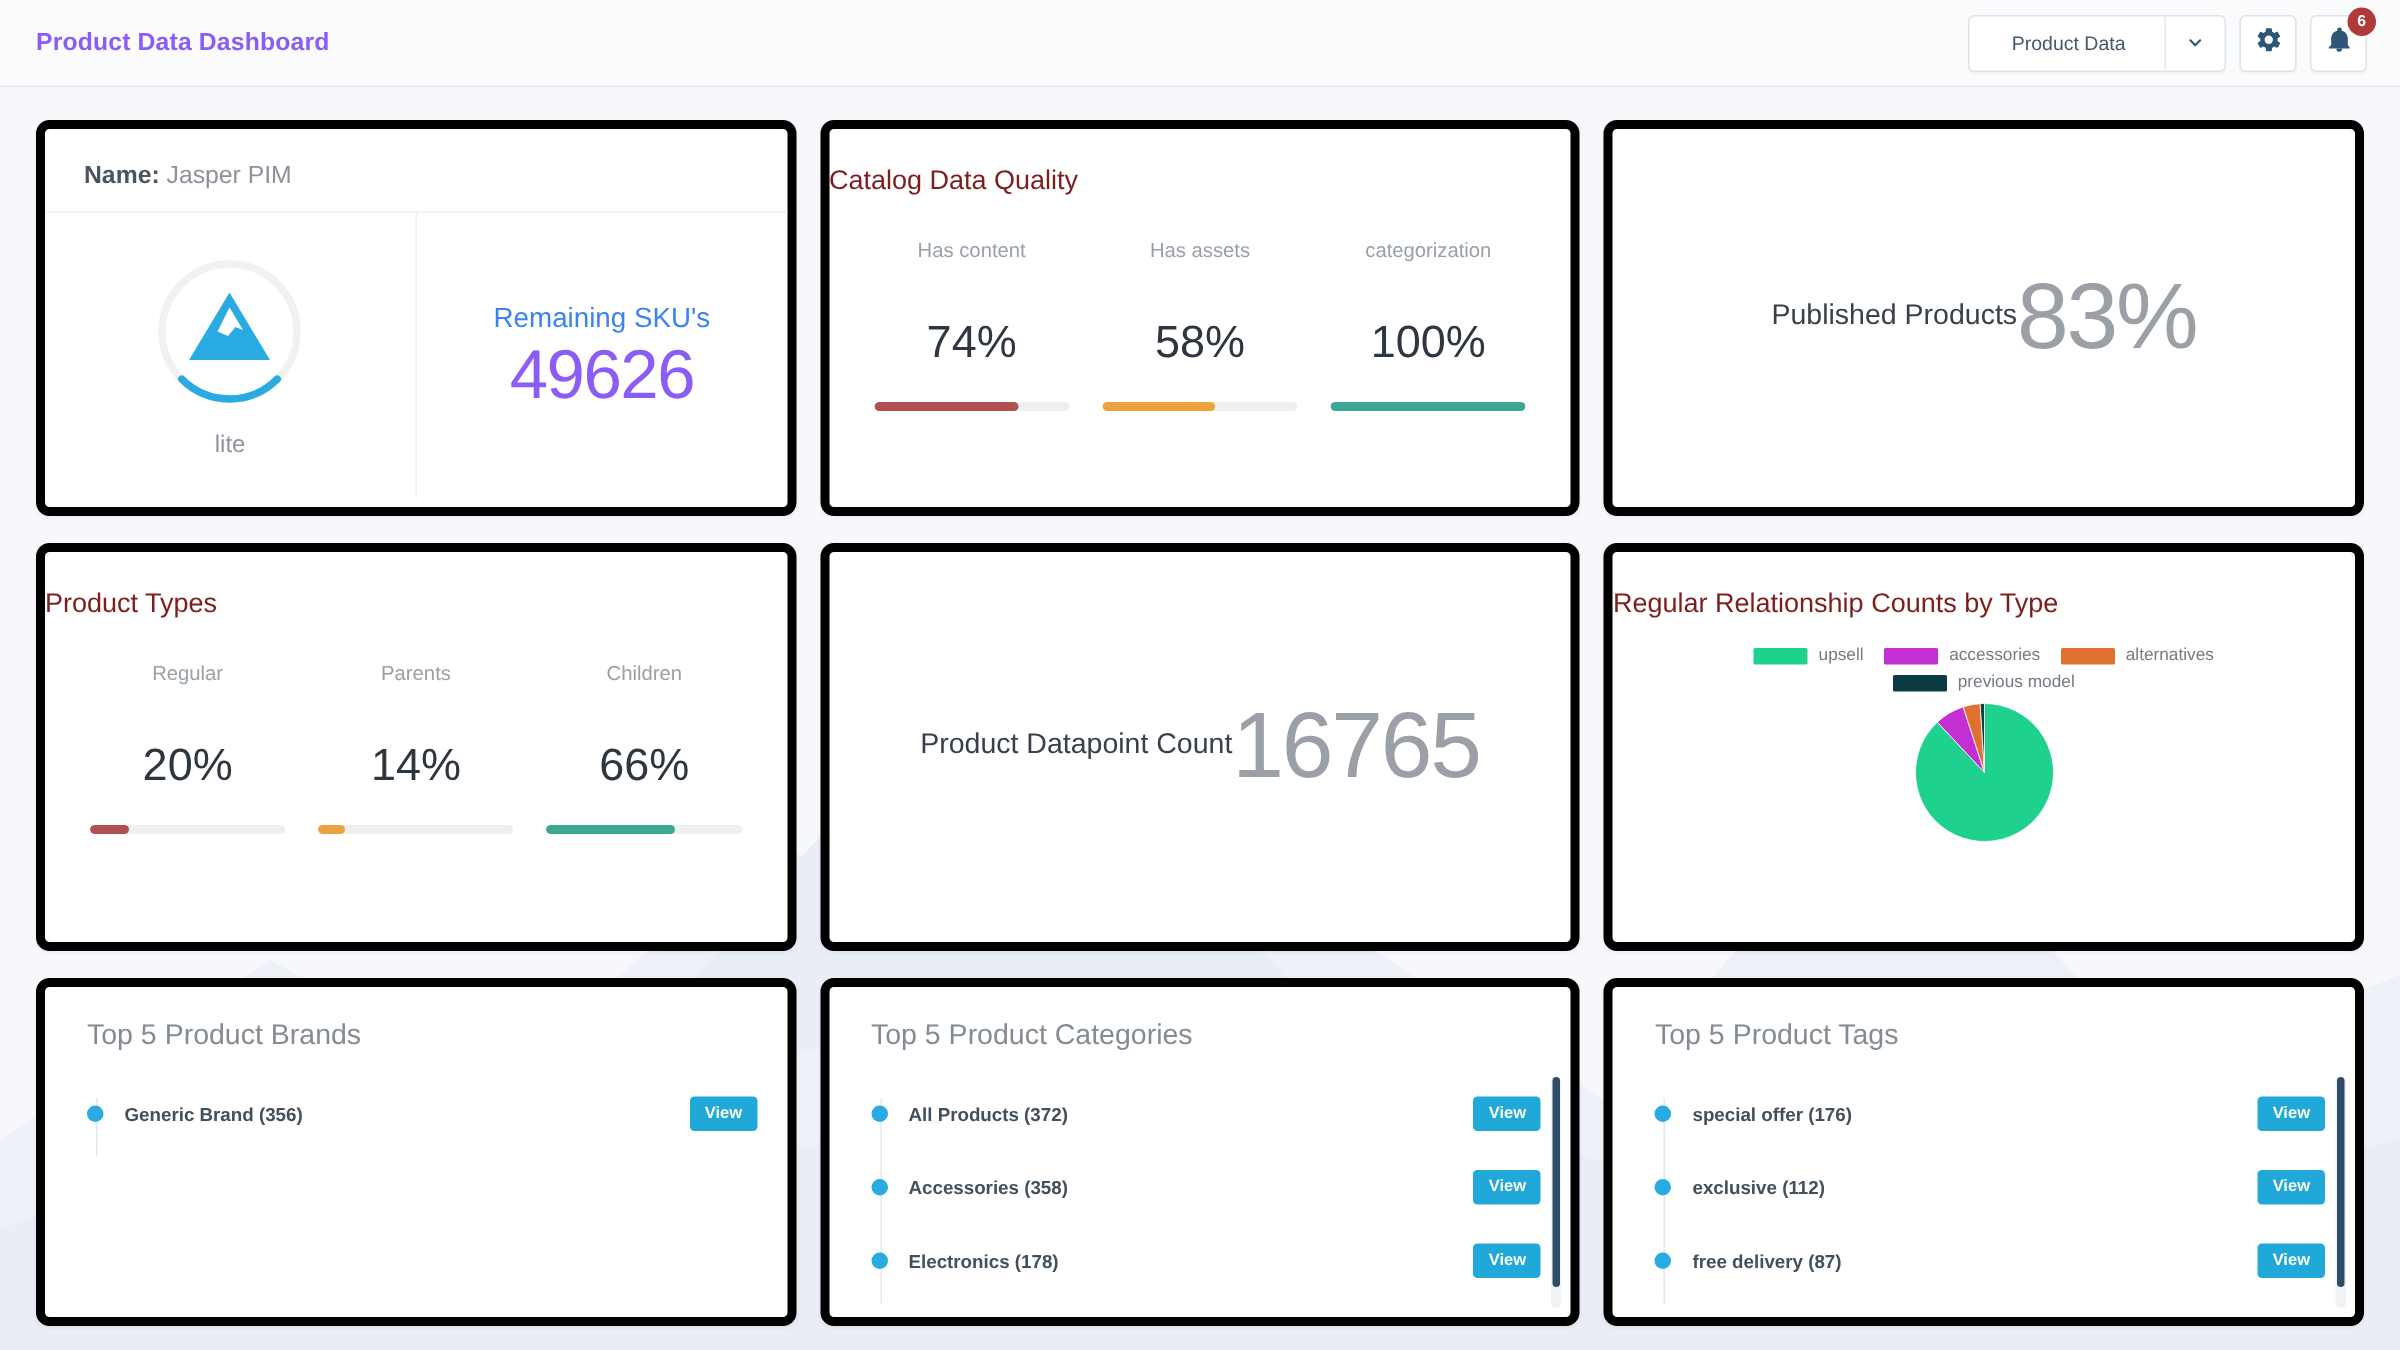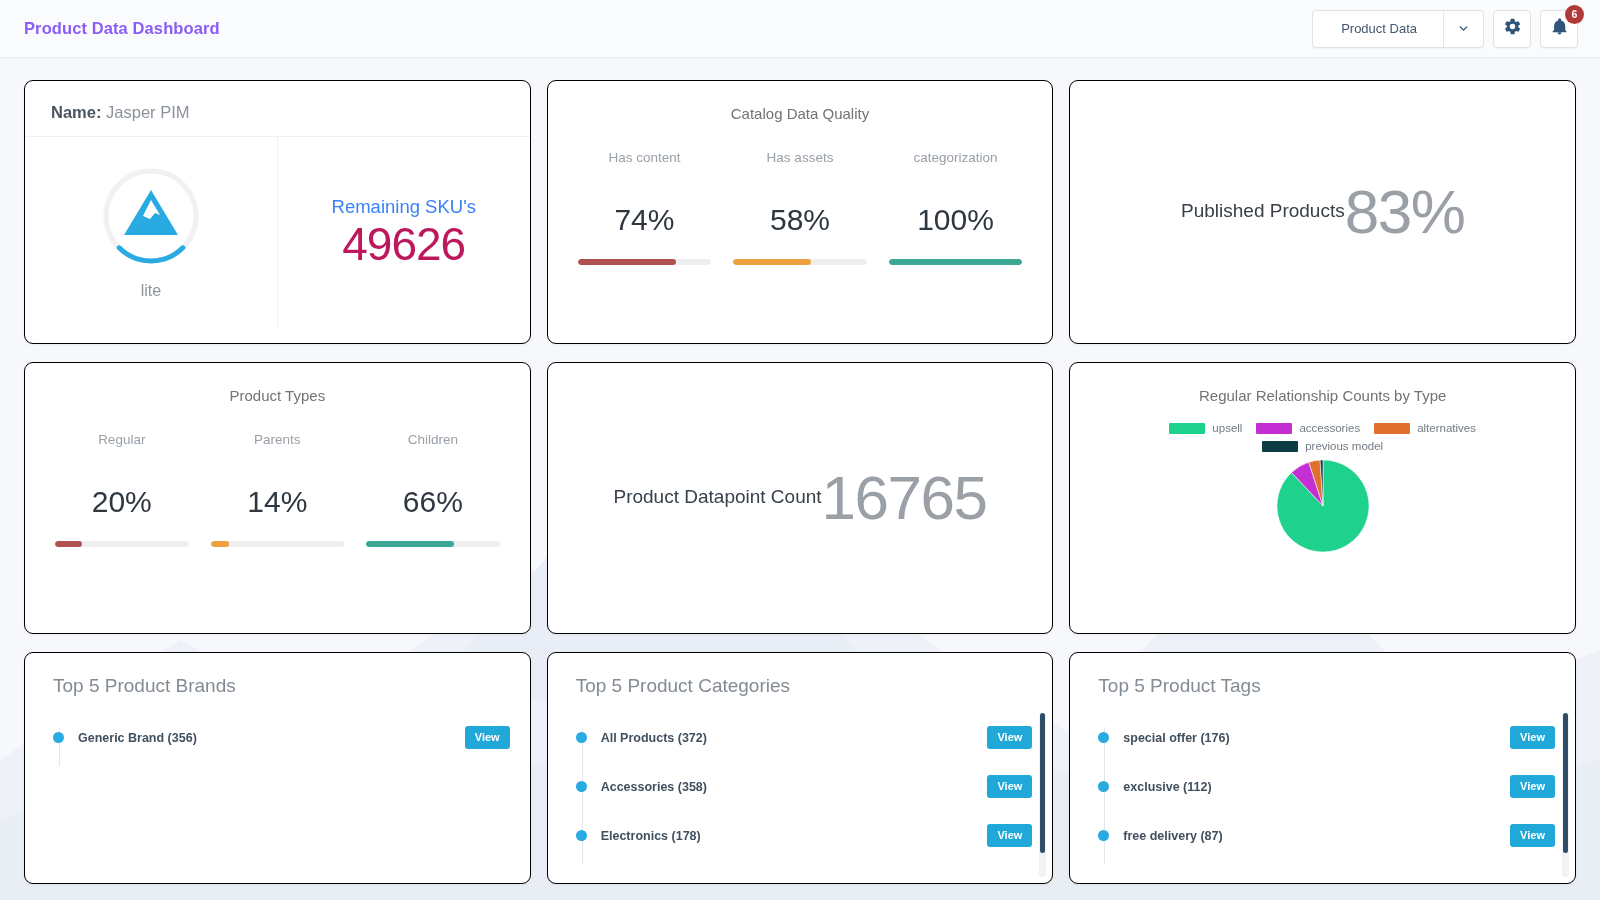--- a/index.html
+++ b/index.html
@@ -104,21 +104,21 @@
     position: relative;
     z-index: 2;
     display: grid;
     grid-template-columns: repeat(3, 1fr);
     gap: 18px 16px;
     padding: 22px 24px 0 24px;
   }
 
   .card {
     background: #ffffff;
-    border: 1px solid #000000;
+    border: 6px solid #000000;
     border-radius: 9px;
     box-shadow: 0 1px 3px rgba(30,40,60,.055);
     position: relative;
   }
 
   .card-a { height: 264px; }
   .card-b { height: 272px; }
   .card-c { height: 232px; overflow: hidden; }
 
   
@@ -148,31 +148,30 @@
     color: #8d949c;
   }
 
   .sku-title {
     font-size: 18.5px;
     color: #3b82f6;
     margin-bottom: 2px;
   }
   .sku-value {
     font-size: 46px;
-    color: #be185d;
+    color: #8b5cf6;
     font-weight: 300;
     letter-spacing: -1px;
     line-height: 1.05;
   }
 
   
   .card-title-center {
-    text-align: center;
-    font-size: 15px;
-    color: #737373;
+    font-size: 18px;
+    color: #7f1d1d;
     padding-top: 24px;
     font-weight: normal;
   }
 
   .stats-row {
     display: flex;
     padding: 28px 30px 0 30px;
     gap: 22px;
   }
   .stat {

